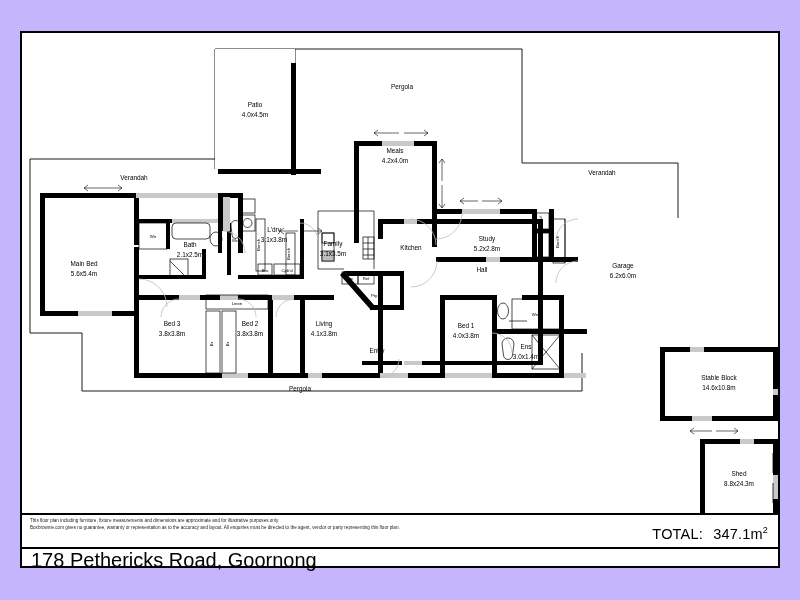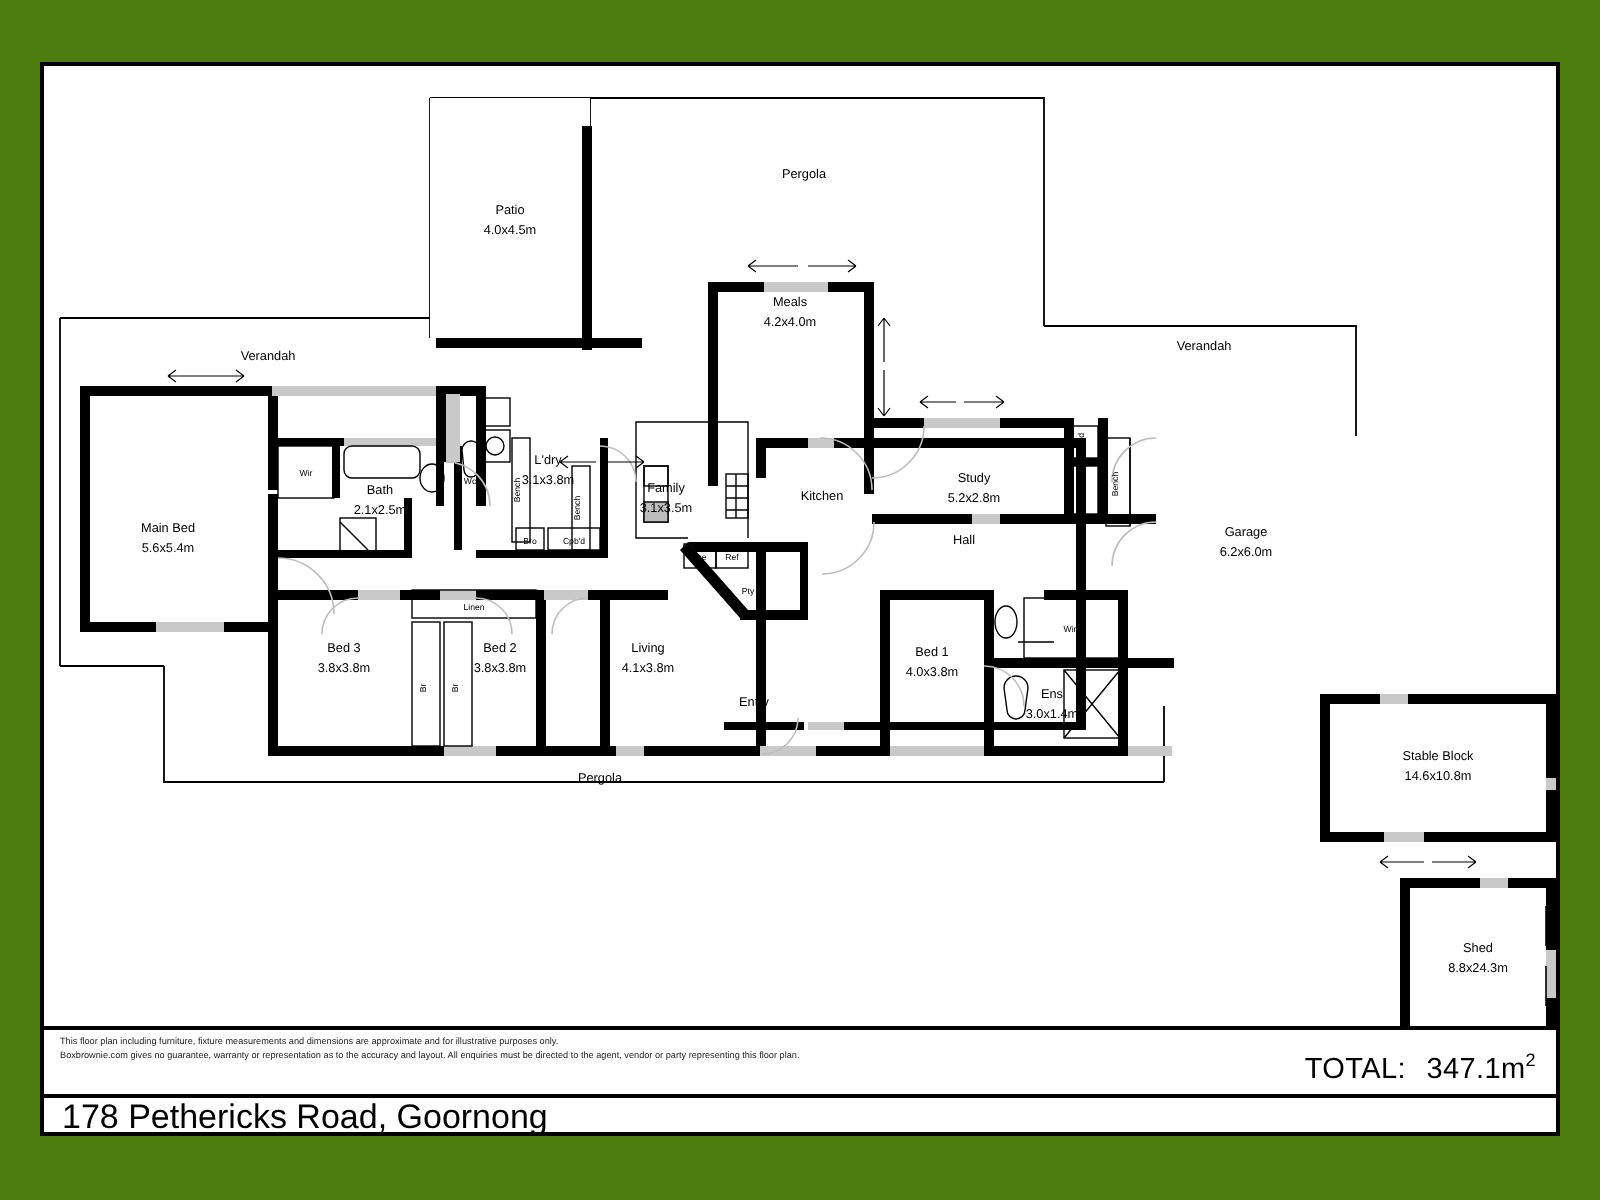--- a/index.html
+++ b/index.html
@@ -1,31 +1,31 @@
 <!DOCTYPE html>
 <html><head>
 <meta charset="utf-8">
 <style>
   html,body{margin:0;padding:0;background:#ffffff;}
   body{width:800px;height:600px;font-family:"Liberation Sans",sans-serif;overflow:hidden;}
-  #page{position:relative;width:800px;height:600px;background:#4d7c0f;}
+  #page{position:relative;width:800px;height:600px;background:#c4b5fd;}
   #frame{position:absolute;left:20px;top:31px;width:760px;height:537px;border:2px solid #000;box-sizing:border-box;background:#fff;}
   #plan{position:absolute;left:0;top:0;width:756px;height:480px;}
   svg{display:block;}
   .rlabel{font-size:6.4px;fill:#000;text-anchor:middle;font-family:"Liberation Sans",sans-serif;}
   .tiny{font-size:4.3px;fill:#000;text-anchor:middle;font-family:"Liberation Sans",sans-serif;}
   .tinyv{font-size:4.3px;fill:#000;text-anchor:middle;font-family:"Liberation Sans",sans-serif;}
   #divider{position:absolute;left:0;top:480px;width:100%;height:0;border-top:2px solid #000;}
   #footer{position:absolute;left:0;top:480px;width:756px;height:53px;}
   #disc{position:absolute;left:8px;top:4px;width:560px;}
   #disc div{font-size:4.6px;line-height:1.62;color:#222;font-family:"Liberation Sans",sans-serif;white-space:nowrap;}
   #total{position:absolute;right:10px;top:12px;font-size:14.5px;color:#000;font-family:"Liberation Sans",sans-serif;letter-spacing:.2px;}
   #total sup{font-size:9px;vertical-align:super;}
   #titlebar{position:absolute;left:0;top:514px;width:756px;height:23px;}
-  #addr{position:absolute;left:9px;top:2px;font-size:17px;color:#000;font-family:"Liberation Sans",sans-serif;}
+  #addr{position:absolute;left:9px;top:2px;font-size:20px;color:#000;font-family:"Liberation Sans",sans-serif;}
   #titlerule{position:absolute;left:0;top:0;width:100%;height:0;border-top:2px solid #000;}
 </style>
 </head>
 <body>
 
 <div id="page">
   <div id="frame">
 
     <div id="plan">
       <svg width="756" height="480" viewBox="0 0 756 480" xmlns="http://www.w3.org/2000/svg">

